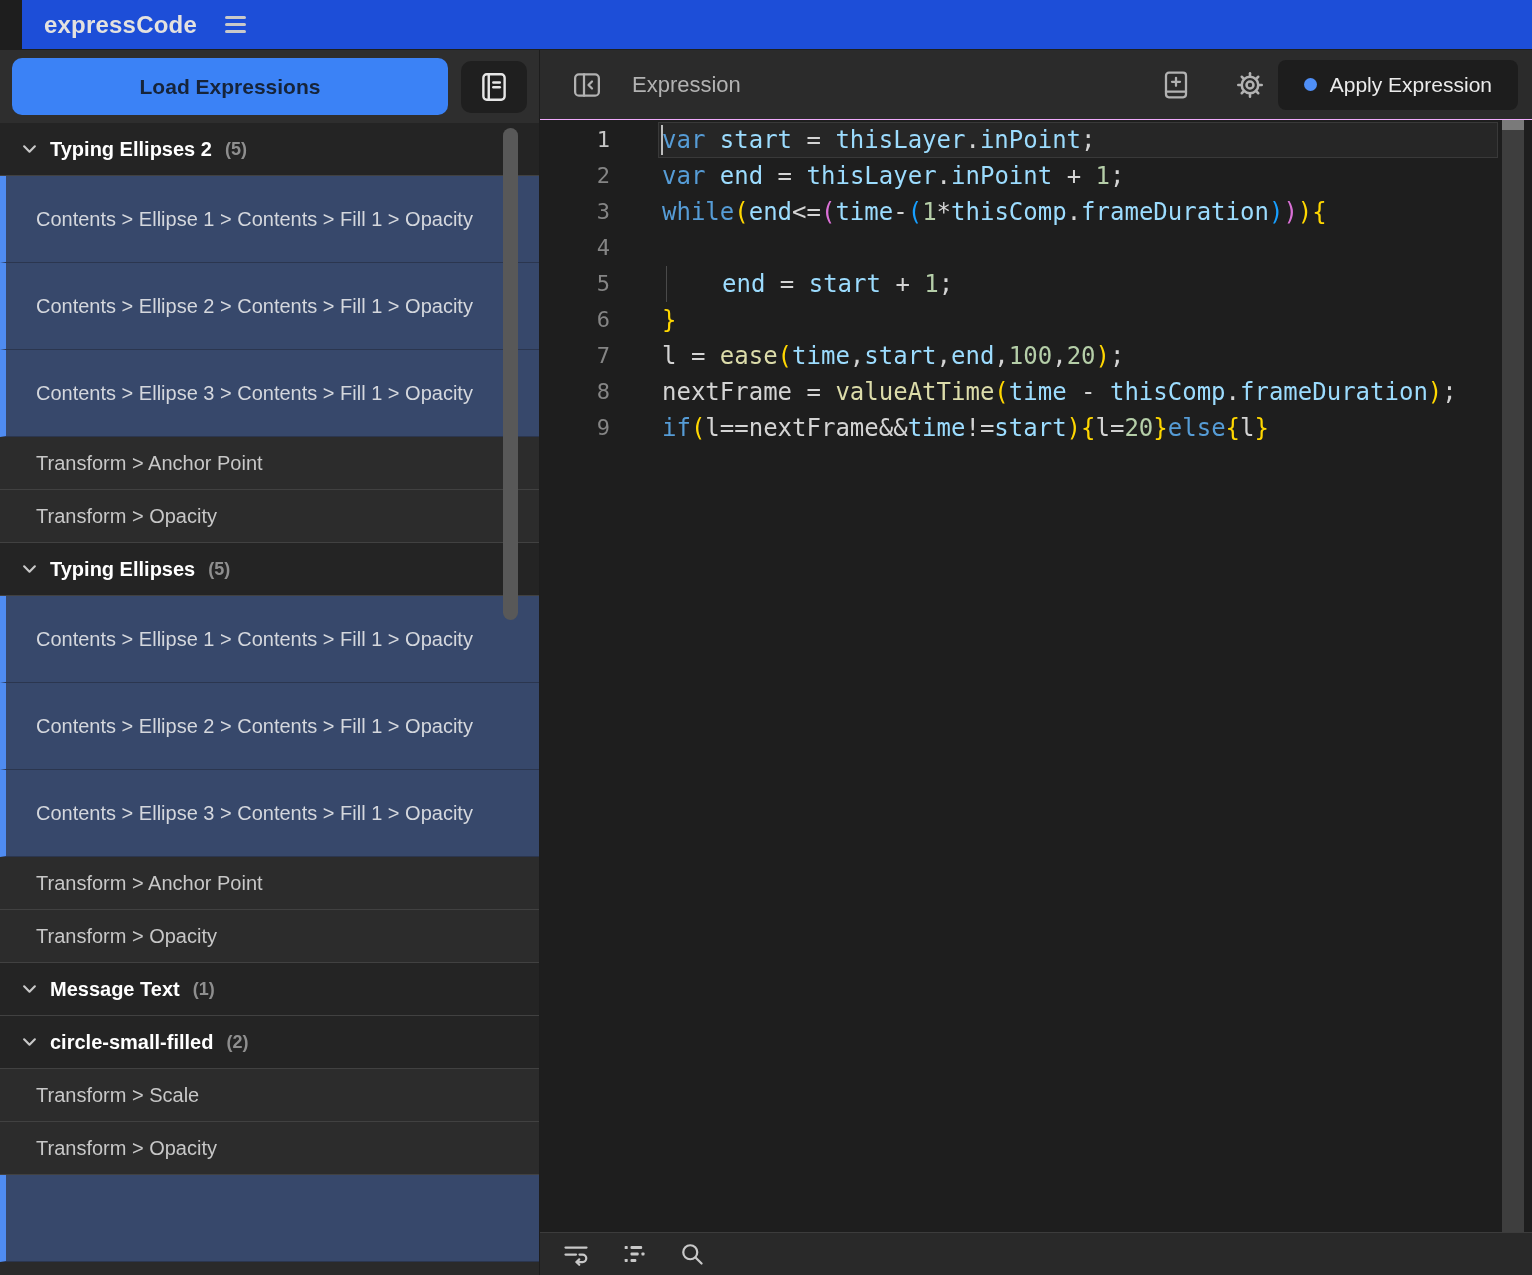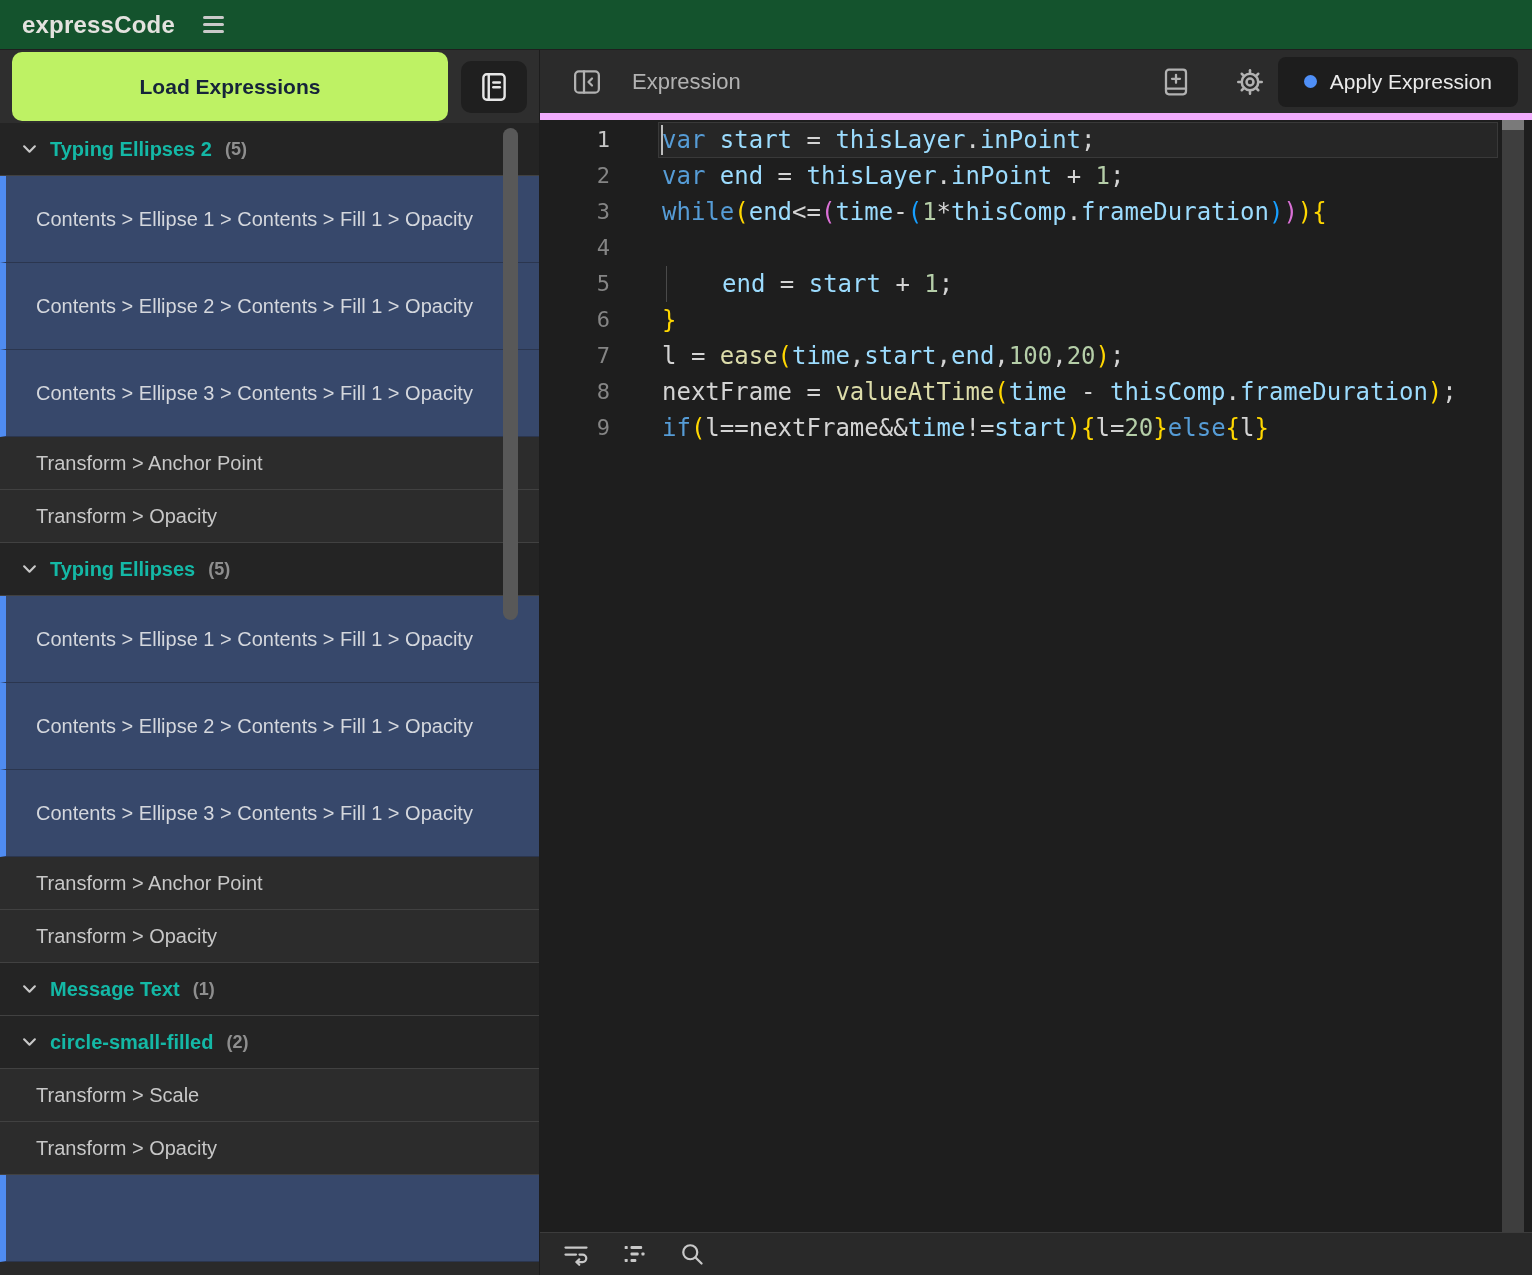--- a/index.html
+++ b/index.html
@@ -4,52 +4,52 @@
 <style>
   html,body{margin:0;padding:0;}
   body{
     width:1532px;height:1275px;overflow:hidden;
     background:#1e1e1e;
     font-family:"Liberation Sans", sans-serif;
     -webkit-font-smoothing:antialiased;
   }
   
   .topbar{
-    height:50px;background:#14532d;display:flex;align-items:center;
-    padding:0 22px;border-bottom:1px solid #1f1f1f;box-sizing:border-box;
+    height:50px;background:#1d4ed8;display:flex;align-items:center;
+    padding:0 22px;border-bottom:1px solid #1f1f1f;box-sizing:border-box;margin-left:22px;
   }
   .brand{font-size:24px;font-weight:600;color:#e4e2df;letter-spacing:.2px;}
   .hamburger{margin-left:28px;display:flex;flex-direction:column;gap:4px;cursor:pointer;}
   .hamburger i{display:block;width:21px;height:3px;background:#c9c9c9;border-radius:2px;}
 
   .main{display:flex;height:1225px;}
 
   
   .sidebar{
     width:540px;min-width:540px;background:#2a2a2a;border-right:1px solid #1d1d1d;
     display:flex;flex-direction:column;position:relative;box-sizing:border-box;
   }
   .side-toolbar{
     height:73px;min-height:73px;display:flex;align-items:center;gap:13px;
     padding:0 12px;background:#2e2e2e;box-sizing:border-box;
   }
   .load-btn{
-    flex:1;height:69px;border:none;border-radius:10px;background:#bef264;
+    flex:1;height:57px;border:none;border-radius:10px;background:#3b82f6;
     color:#16243a;font-size:21px;font-weight:700;font-family:inherit;cursor:pointer;
   }
   .book-btn{
     width:66px;height:52px;min-width:66px;border:none;border-radius:10px;background:#1f1f1f;
     display:flex;align-items:center;justify-content:center;cursor:pointer;
   }
   .side-list{flex:1;overflow:hidden;background:#2a2a2a;}
   .group-header{
     height:52px;display:flex;align-items:center;gap:13px;padding-left:22px;
     background:#242424;border-bottom:1px solid #414141;box-sizing:content-box;cursor:pointer;
   }
-  .group-header .glabel{font-size:20px;font-weight:700;color:#14b8a6;text-align:center;}
+  .group-header .glabel{font-size:20px;font-weight:700;color:#ffffff;text-align:center;}
   .group-header .gcount{font-size:18px;font-weight:600;color:#8e8e8e;}
   .row{
     display:flex;align-items:center;background:#2c2c2c;color:#c7c7c7;
     font-size:20px;line-height:29px;padding:0 26px 0 36px;
     border-bottom:1px solid #414141;box-sizing:border-box;cursor:pointer;
   }
   .row.single{height:53px;}
   .row.multi{height:87px;}
   .row.selected{
     background:#37486b;color:#d4d7dd;border-left:6px solid #4f8cf2;
@@ -57,21 +57,21 @@
   }
   .side-scrollbar{
     position:absolute;left:503px;top:78px;width:15px;height:492px;
     background:#585858;border-radius:8px;cursor:pointer;
   }
 
   
   .editor{flex:1;display:flex;flex-direction:column;background:#1e1e1e;min-width:0;}
   .ed-header{
     height:70px;min-height:70px;background:#2b2b2b;display:flex;align-items:center;
-    padding:0 14px 0 32px;border-bottom:7px solid #f0abfc;box-sizing:border-box;
+    padding:0 14px 0 32px;border-bottom:1px solid #f0abfc;box-sizing:border-box;
   }
   .ed-title{margin-left:30px;font-size:22px;color:#b2b2b2;}
   .ed-spacer{flex:1;}
   .icon-btn{background:none;border:none;padding:0;display:flex;align-items:center;justify-content:center;cursor:pointer;}
   .apply-btn{
     margin-left:12px;height:50px;padding:0 26px;background:#1d1d1d;border:none;border-radius:8px;
     display:flex;align-items:center;gap:13px;color:#ebebeb;font-size:21px;font-family:inherit;cursor:pointer;
   }
   .apply-dot{width:13px;height:13px;border-radius:50%;background:#4f8ff7;}
 

